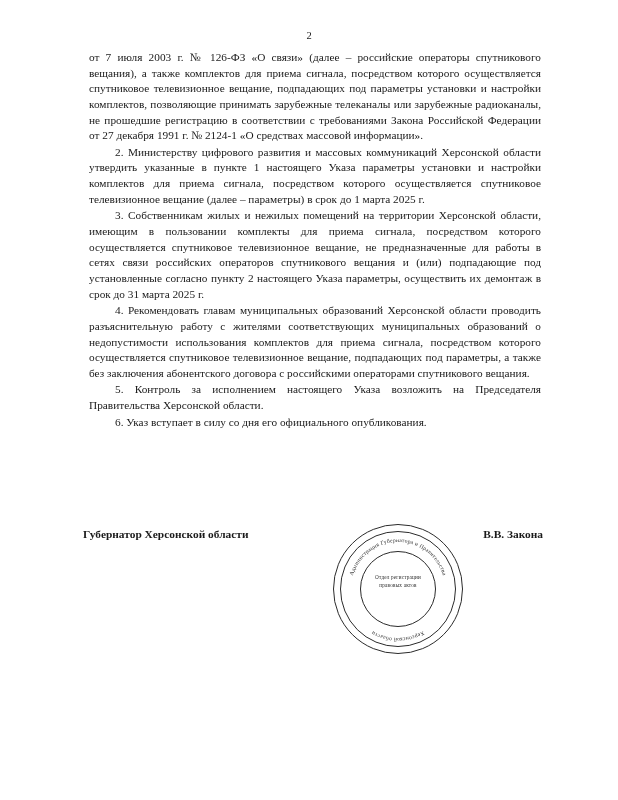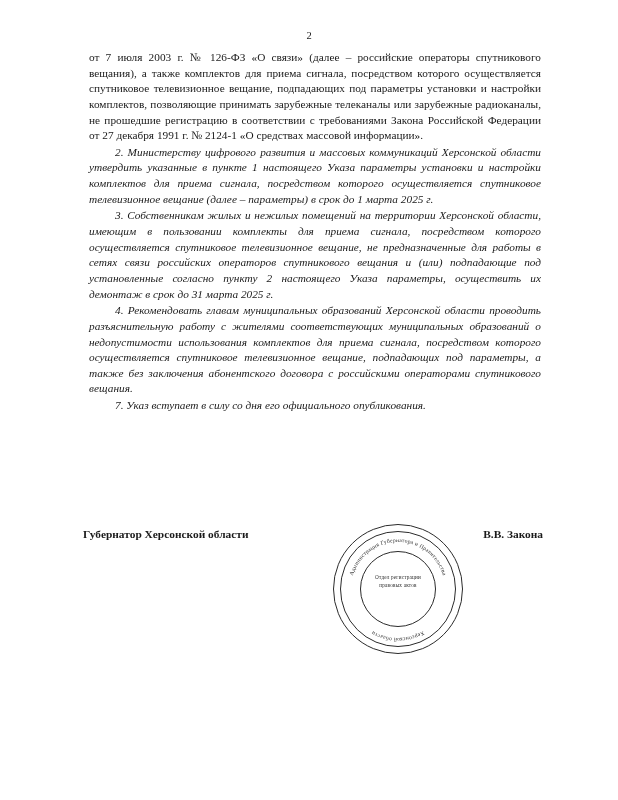--- a/index.html
+++ b/index.html
@@ -47,21 +47,20 @@
     hyphens: none;
   }
   .para + .para {
     margin-top: 1px;
   }
   .para.indent {
     text-indent: 26px;
   }
   .para-gap {
     margin-top: 3px;
-    font-style: italic;
   }
   .signature-row {
     position: absolute;
     top: 528px;
     left: 83px;
     width: 460px;
     display: flex;
     justify-content: space-between;
     align-items: flex-end;
     font-size: 11.4px;
@@ -121,21 +120,22 @@
 
 <div class="page">
 
   <div class="page-number">2</div>
 
   <div class="body-text">
     <p class="para">от 7 июля 2003 г. № 126-ФЗ «О связи» (далее – российские операторы спутникового вещания), а также комплектов для приема сигнала, посредством которого осуществляется спутниковое телевизионное вещание, подпадающих под параметры установки и настройки комплектов, позволяющие принимать зарубежные телеканалы или зарубежные радиоканалы, не прошедшие регистрацию в соответствии с требованиями Закона Российской Федерации от 27 декабря 1991 г. № 2124-1 «О средствах массовой информации».</p>
     <p class="para indent para-gap">2. Министерству цифрового развития и массовых коммуникаций Херсонской области утвердить указанные в пункте 1 настоящего Указа параметры установки и настройки комплектов для приема сигнала, посредством которого осуществляется спутниковое телевизионное вещание (далее – параметры) в срок до 1 марта 2025 г.</p>
     <p class="para indent para-gap">3. Собственникам жилых и нежилых помещений на территории Херсонской области, имеющим в пользовании комплекты для приема сигнала, посредством которого осуществляется спутниковое телевизионное вещание, не предназначенные для работы в сетях связи российских операторов спутникового вещания и (или) подпадающие под установленные согласно пункту 2 настоящего Указа параметры, осуществить их демонтаж в срок до 31 марта 2025 г.</p>
     <p class="para indent para-gap">4. Рекомендовать главам муниципальных образований Херсонской области проводить разъяснительную работу с жителями соответствующих муниципальных образований о недопустимости использования комплектов для приема сигнала, посредством которого осуществляется спутниковое телевизионное вещание, подпадающих под параметры, а также без заключения абонентского договора с российскими операторами спутникового вещания.</p>
-    <p class="para indent para-gap">7. Указ вступает в силу со дня его официального опубликования.</p>
+    <p class="para indent para-gap">5. Контроль за исполнением настоящего Указа возложить на Председателя Правительства Херсонской области.</p>
+    <p class="para indent para-gap">6. Указ вступает в силу со дня его официального опубликования.</p>
   </div>
 
   <div class="signature-row">
     <span class="sig-left">Губернатор Херсонской области</span>
     <span class="sig-right">В.В. Закона</span>
   </div>
 
   <div class="stamp">
     <div class="ring-outer"></div>
     <div class="ring-mid"></div>

